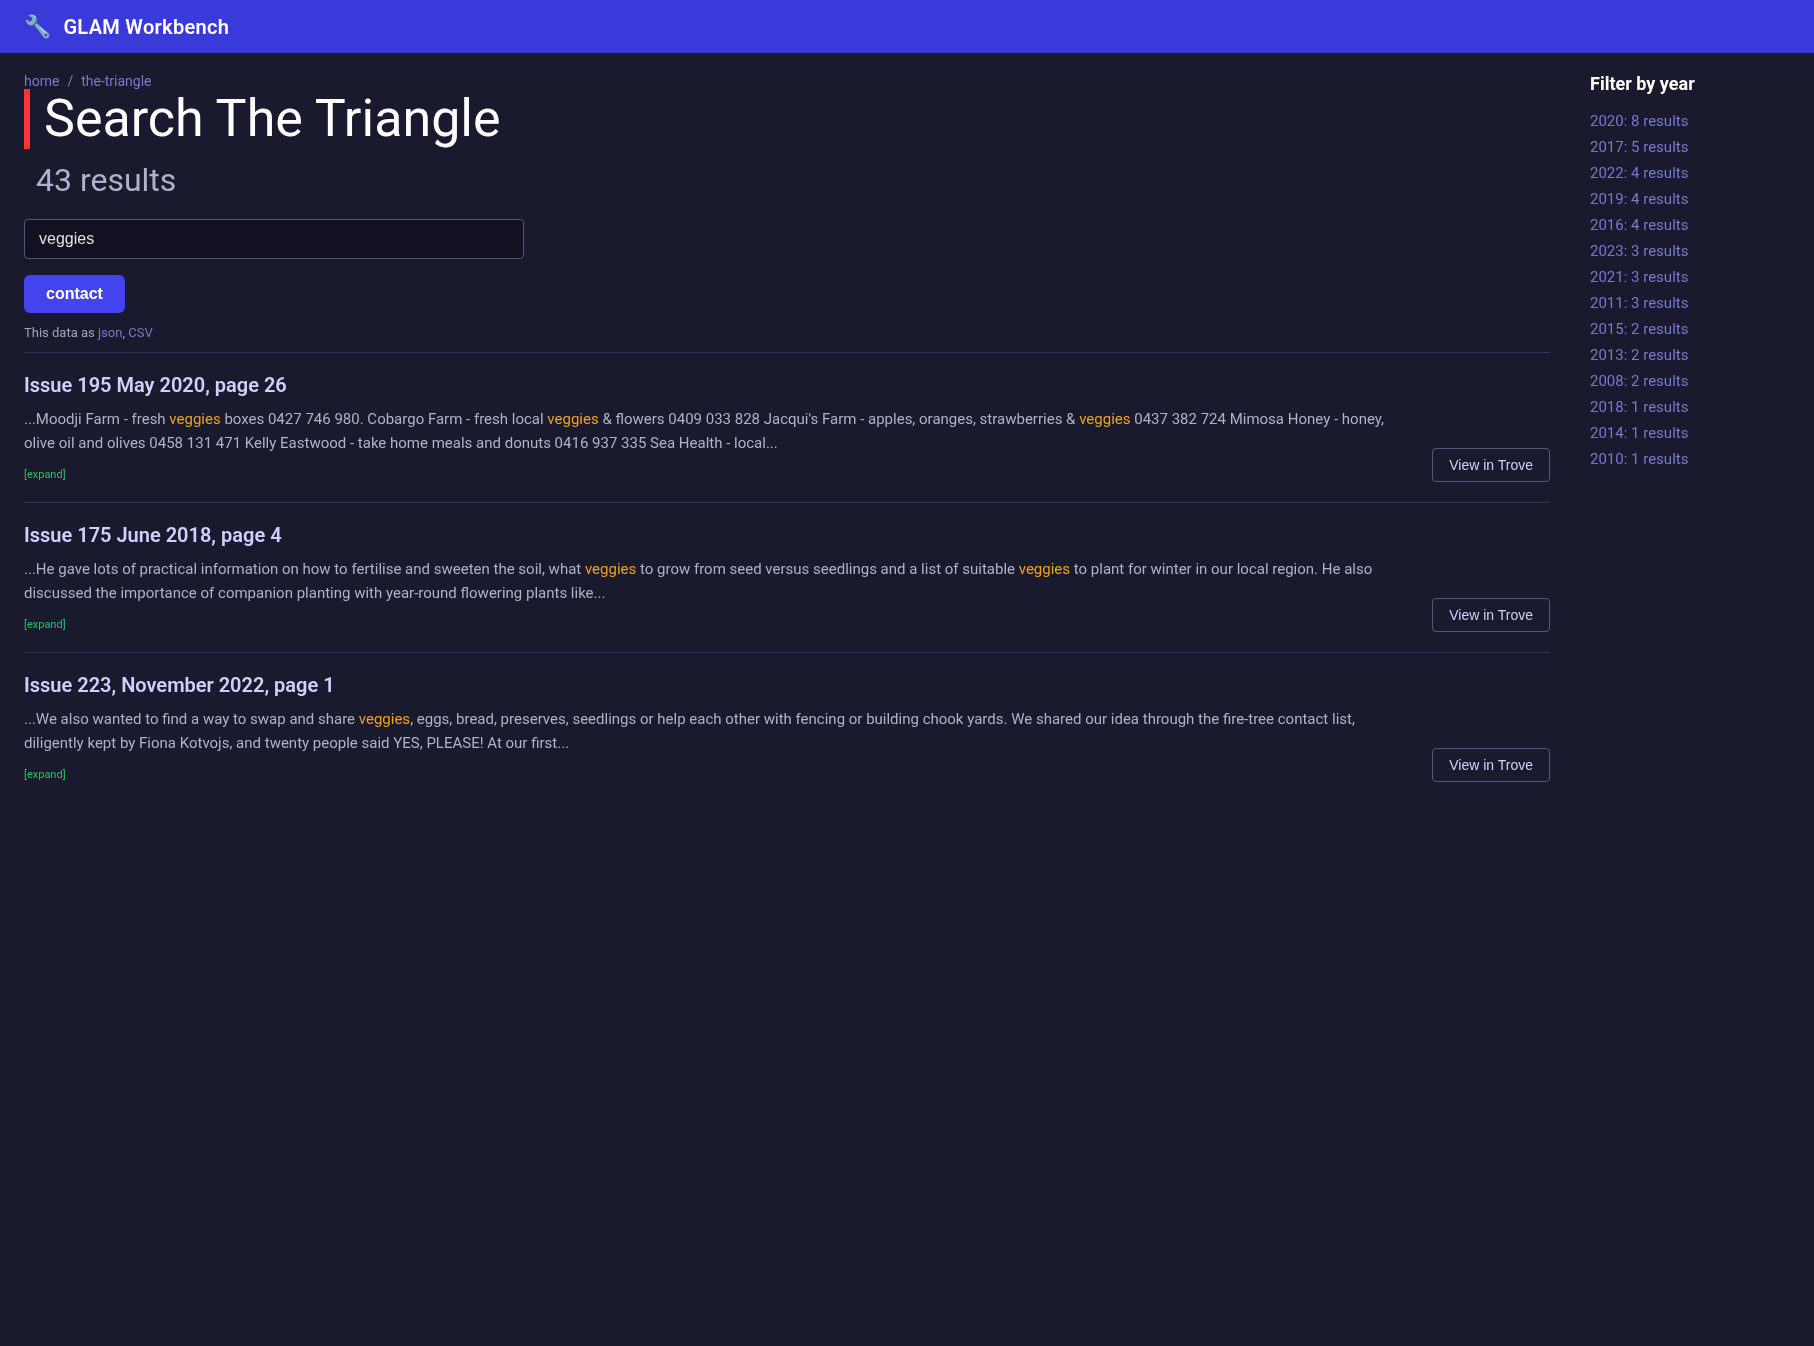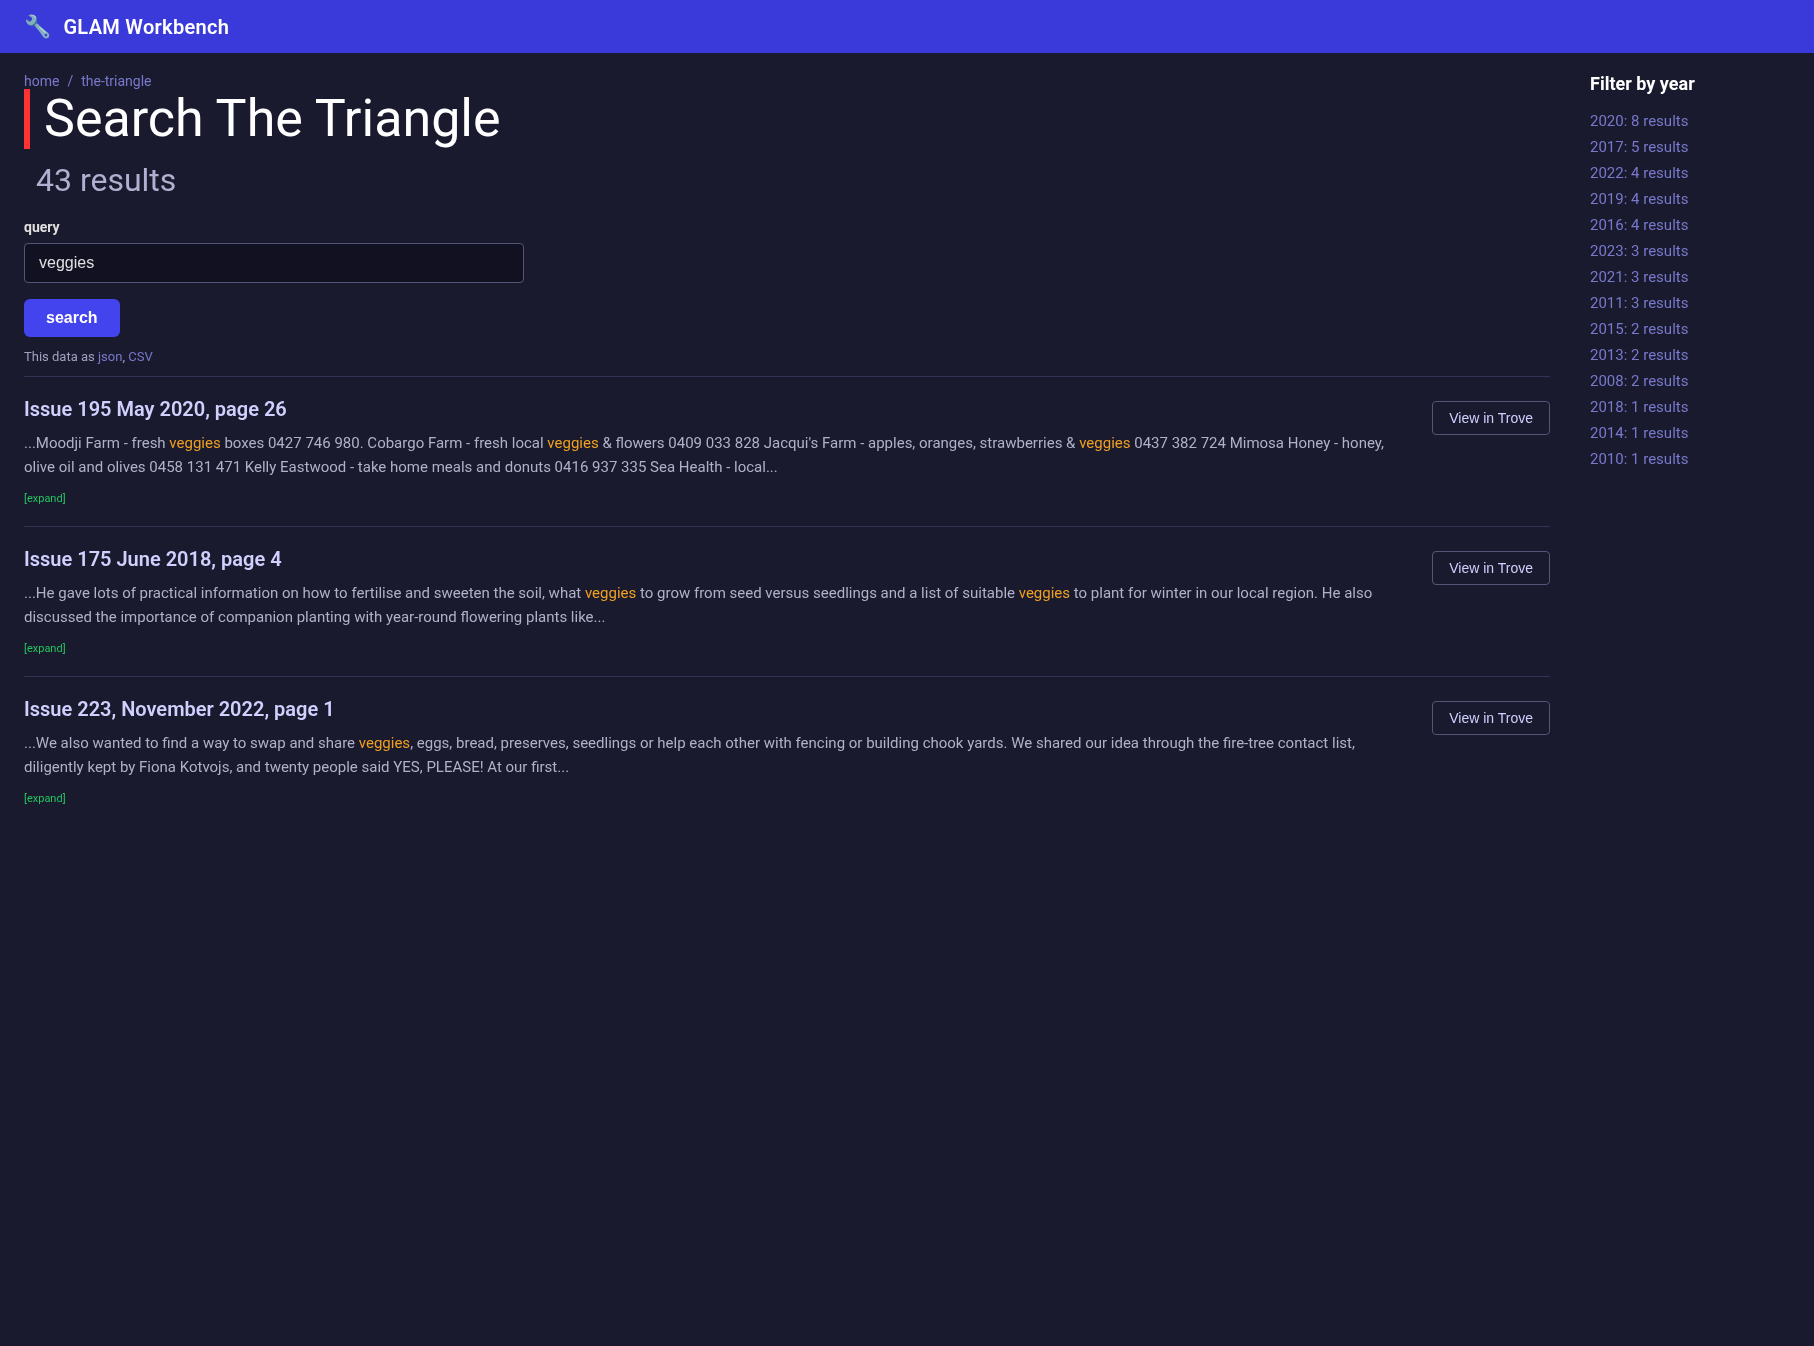--- a/index.html
+++ b/index.html
@@ -137,21 +137,21 @@
       display: flex;
       flex-direction: column;
       gap: 0;
     }
 
     
     .result-item {
       border-top: 1px solid #333355;
       padding: 20px 0;
       display: flex;
-      align-items: flex-start;
+      align-items: flex-end;
       justify-content: space-between;
       gap: 28px;
     }
 
     .result-content {
       flex: 1;
     }
 
     .result-title {
       font-size: 20px;
@@ -240,27 +240,26 @@
     
     <div class="page-title-wrapper">
       <div class="page-title-accent"></div>
       <h1 class="page-title">Search The Triangle</h1>
     </div>
 
     
     <div class="results-count">43 results</div>
 
     
-    <div class="query-label">query</div>
 
     
     <input class="search-input" type="text" value="veggies" style="">
 
     
-    <button class="search-button">search</button>
+    <button class="search-button">contact</button>
 
     
     <div class="data-links">
       <span>This data as </span><a href="#">json</a><span>, </span><a href="#">CSV</a>
     </div>
 
     
     <div class="results-list">
 
       <div class="result-item">

